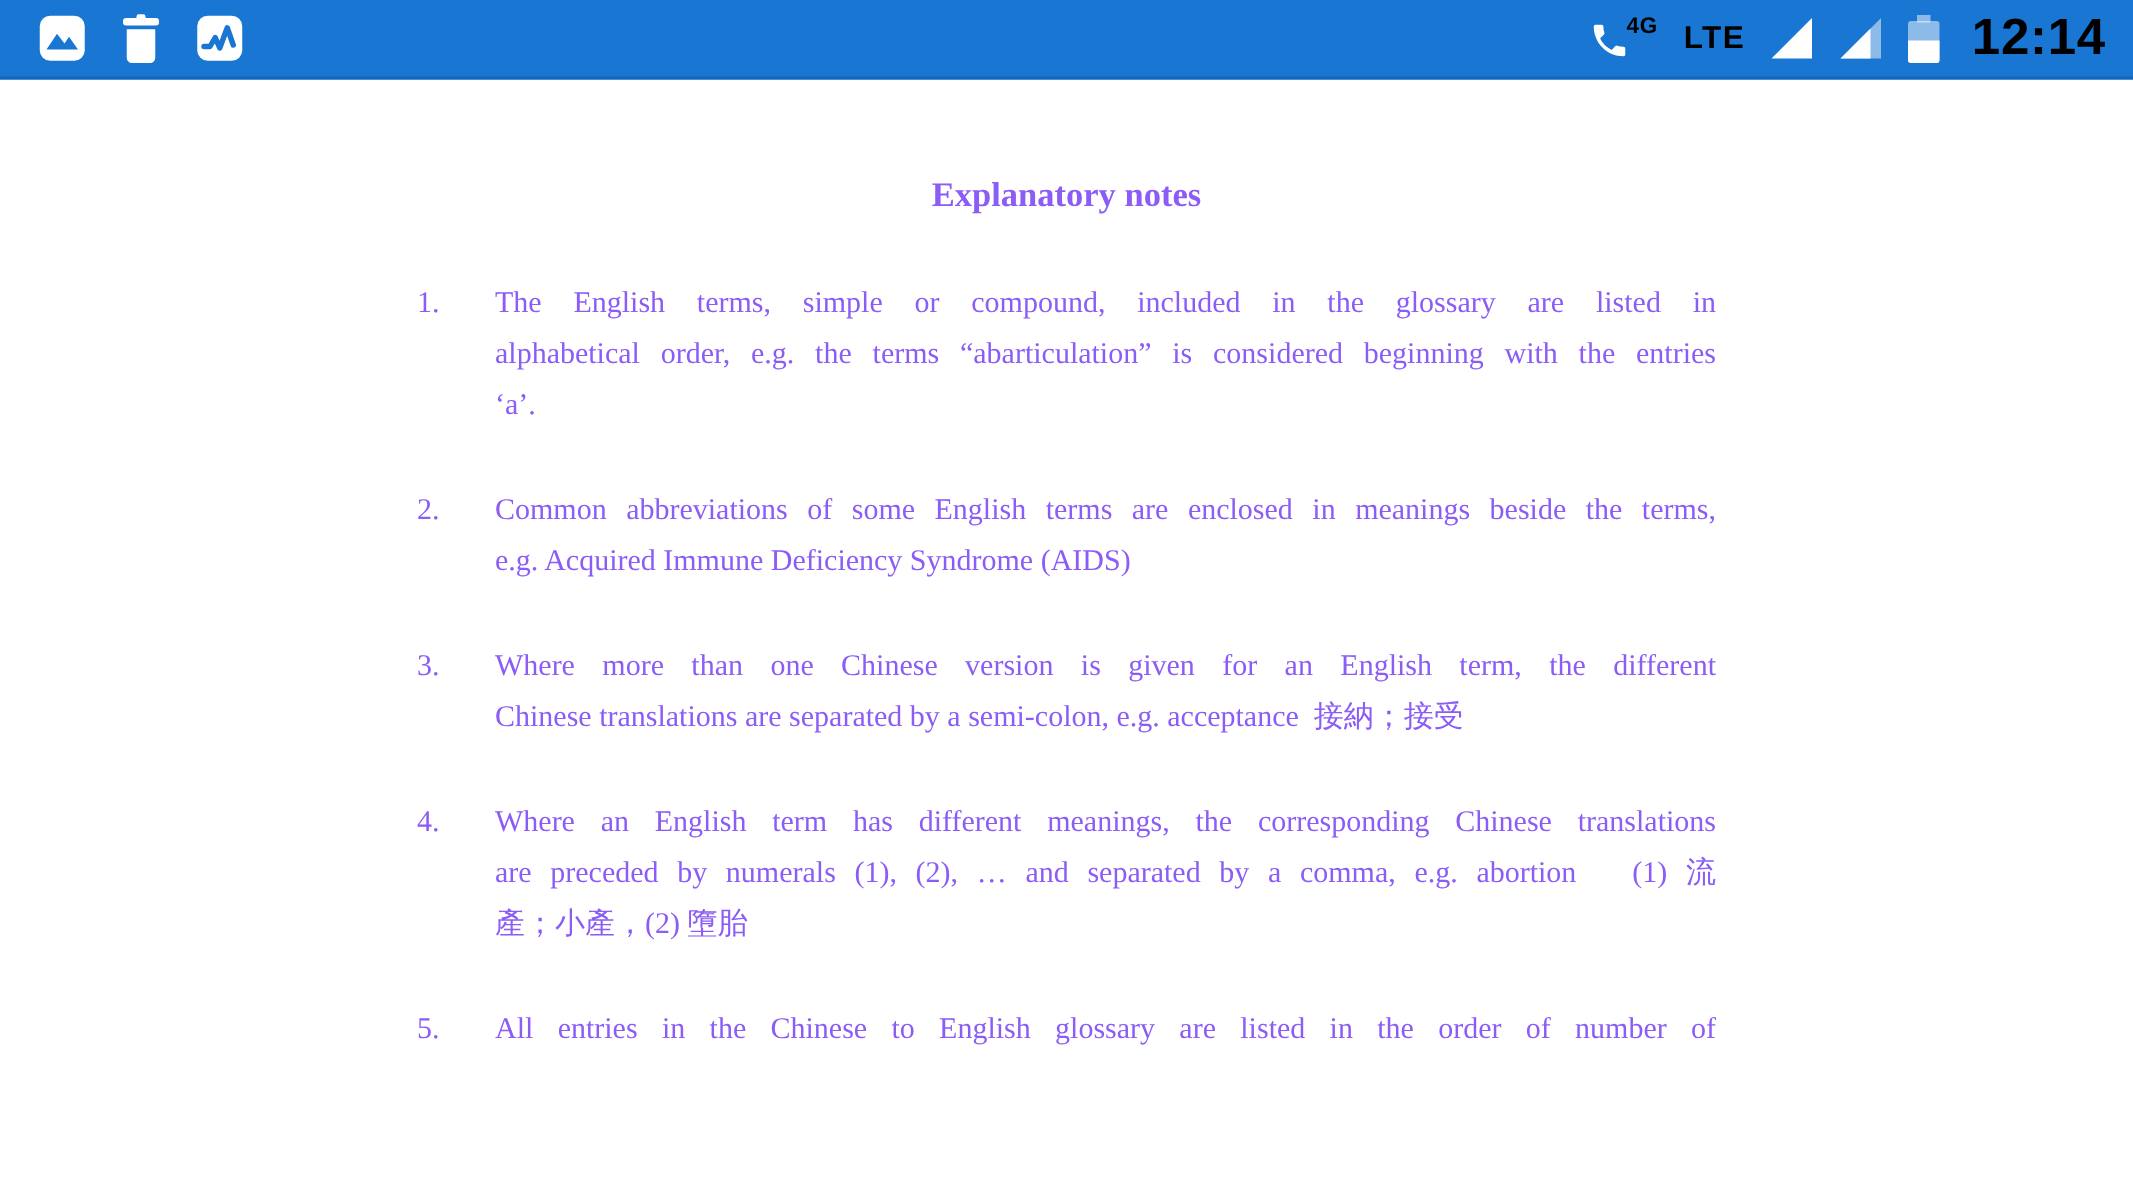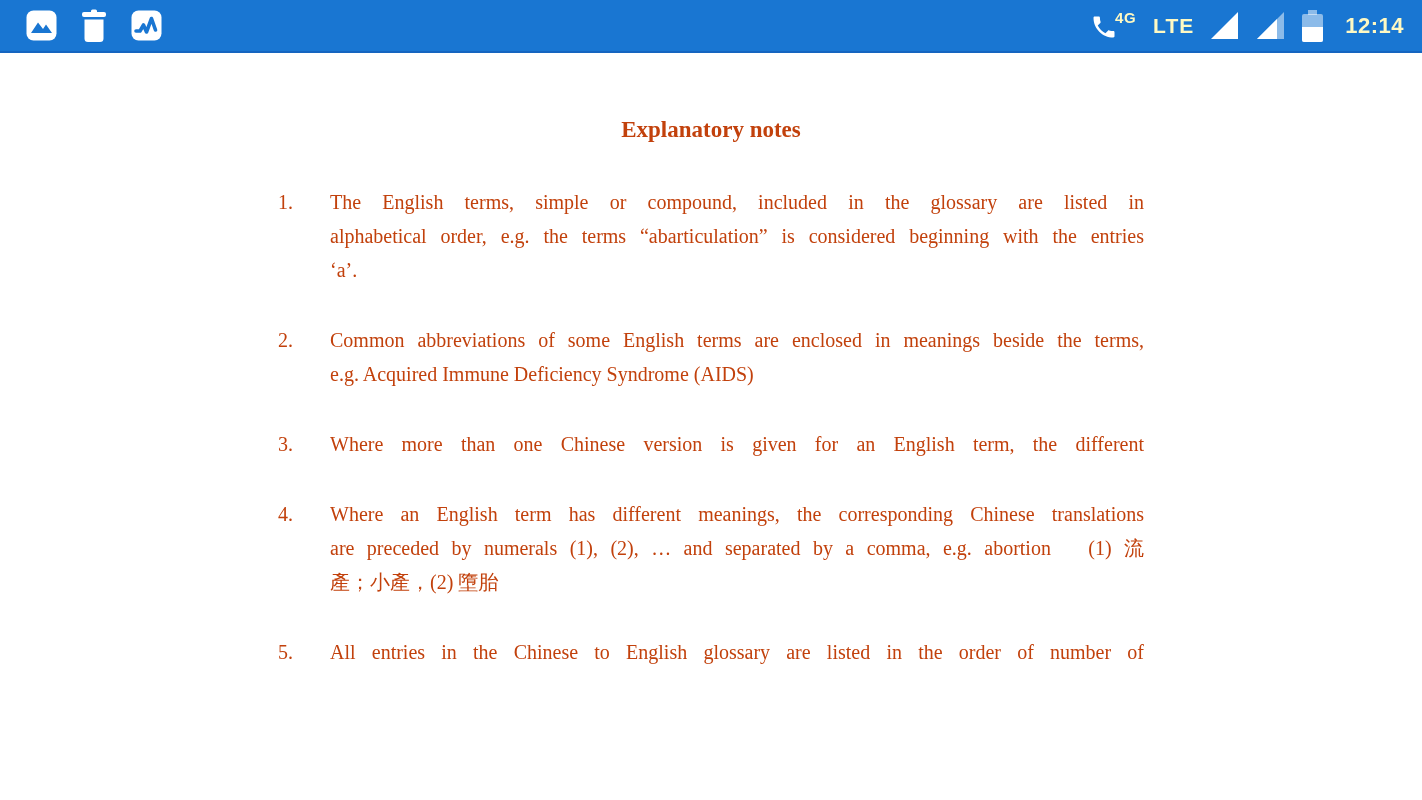--- a/index.html
+++ b/index.html
@@ -10,53 +10,53 @@
     font-family: "Liberation Sans", sans-serif;
   }
 
   
   .statusbar {
     position: absolute; left: 0; top: 0;
     width: 1422px; height: 53px;
     background: #1976D2;
     border-bottom: 2px solid #1565C0;
     display: flex; align-items: center; justify-content: space-between;
-    color: #fef9c3;
+    color: #000000;
   }
   .sb-left {
     display: flex; align-items: center;
     padding-left: 26px; gap: 22px; height: 100%;
   }
   .sb-right {
     display: flex; align-items: center;
     padding-right: 18px; gap: 15px; height: 100%;
   }
   .sb-icon { display: inline-flex; align-items: center; justify-content: center; }
 
   .phone-wrap { position: relative; width: 46px; height: 34px; }
   .phone-wrap svg { position: absolute; left: 0; bottom: 2px; }
   .phone-badge {
     position: absolute; right: 0; top: 0;
     font-size: 15px; font-weight: bold; letter-spacing: 0.5px;
   }
   .lte-label { font-size: 21px; font-weight: bold; letter-spacing: 1px; margin-left: 2px; }
 
-  .clock { font-size: 22px; font-weight: 600; letter-spacing: 0.5px; margin-left: 6px; }
+  .clock { font-size: 34px; font-weight: 600; letter-spacing: 0.5px; margin-left: 6px; }
 
   
   .page {
     position: absolute; left: 0; top: 55px;
     width: 1422px; height: 745px;
     background: #ffffff;
   }
   .doc {
     position: absolute; left: 278px; top: 0;
     width: 866px;
     font-family: "Liberation Serif", "DejaVu Serif", serif;
-    color: #c2410c;
+    color: #8b5cf6;
   }
   .doc-title {
     margin-top: 60px;
     text-align: center;
     font-size: 23px;
     font-weight: bold;
     line-height: 30px;
   }
   .item { display: flex; margin-top: 36px; }
   .item.first { margin-top: 40px; }
@@ -152,20 +152,21 @@
       <div class="item-body">
         <div class="line just">Common abbreviations of some English terms are enclosed in meanings beside the terms,</div>
         <div class="line">e.g. Acquired Immune Deficiency Syndrome (AIDS)</div>
       </div>
     </div>
 
     <div class="item">
       <div class="item-num">3.</div>
       <div class="item-body">
         <div class="line just">Where more than one Chinese version is given for an English term, the different</div>
+        <div class="line">Chinese translations are separated by a semi-colon, e.g. acceptance &nbsp;接納；接受</div>
       </div>
     </div>
 
     <div class="item">
       <div class="item-num">4.</div>
       <div class="item-body">
         <div class="line just">Where an English term has different meanings, the corresponding Chinese translations</div>
         <div class="line just">are preceded by numerals (1), (2), … and separated by a comma, e.g. abortion &nbsp;&nbsp;(1) 流</div>
         <div class="line">產；小產，(2) 墮胎</div>
       </div>

